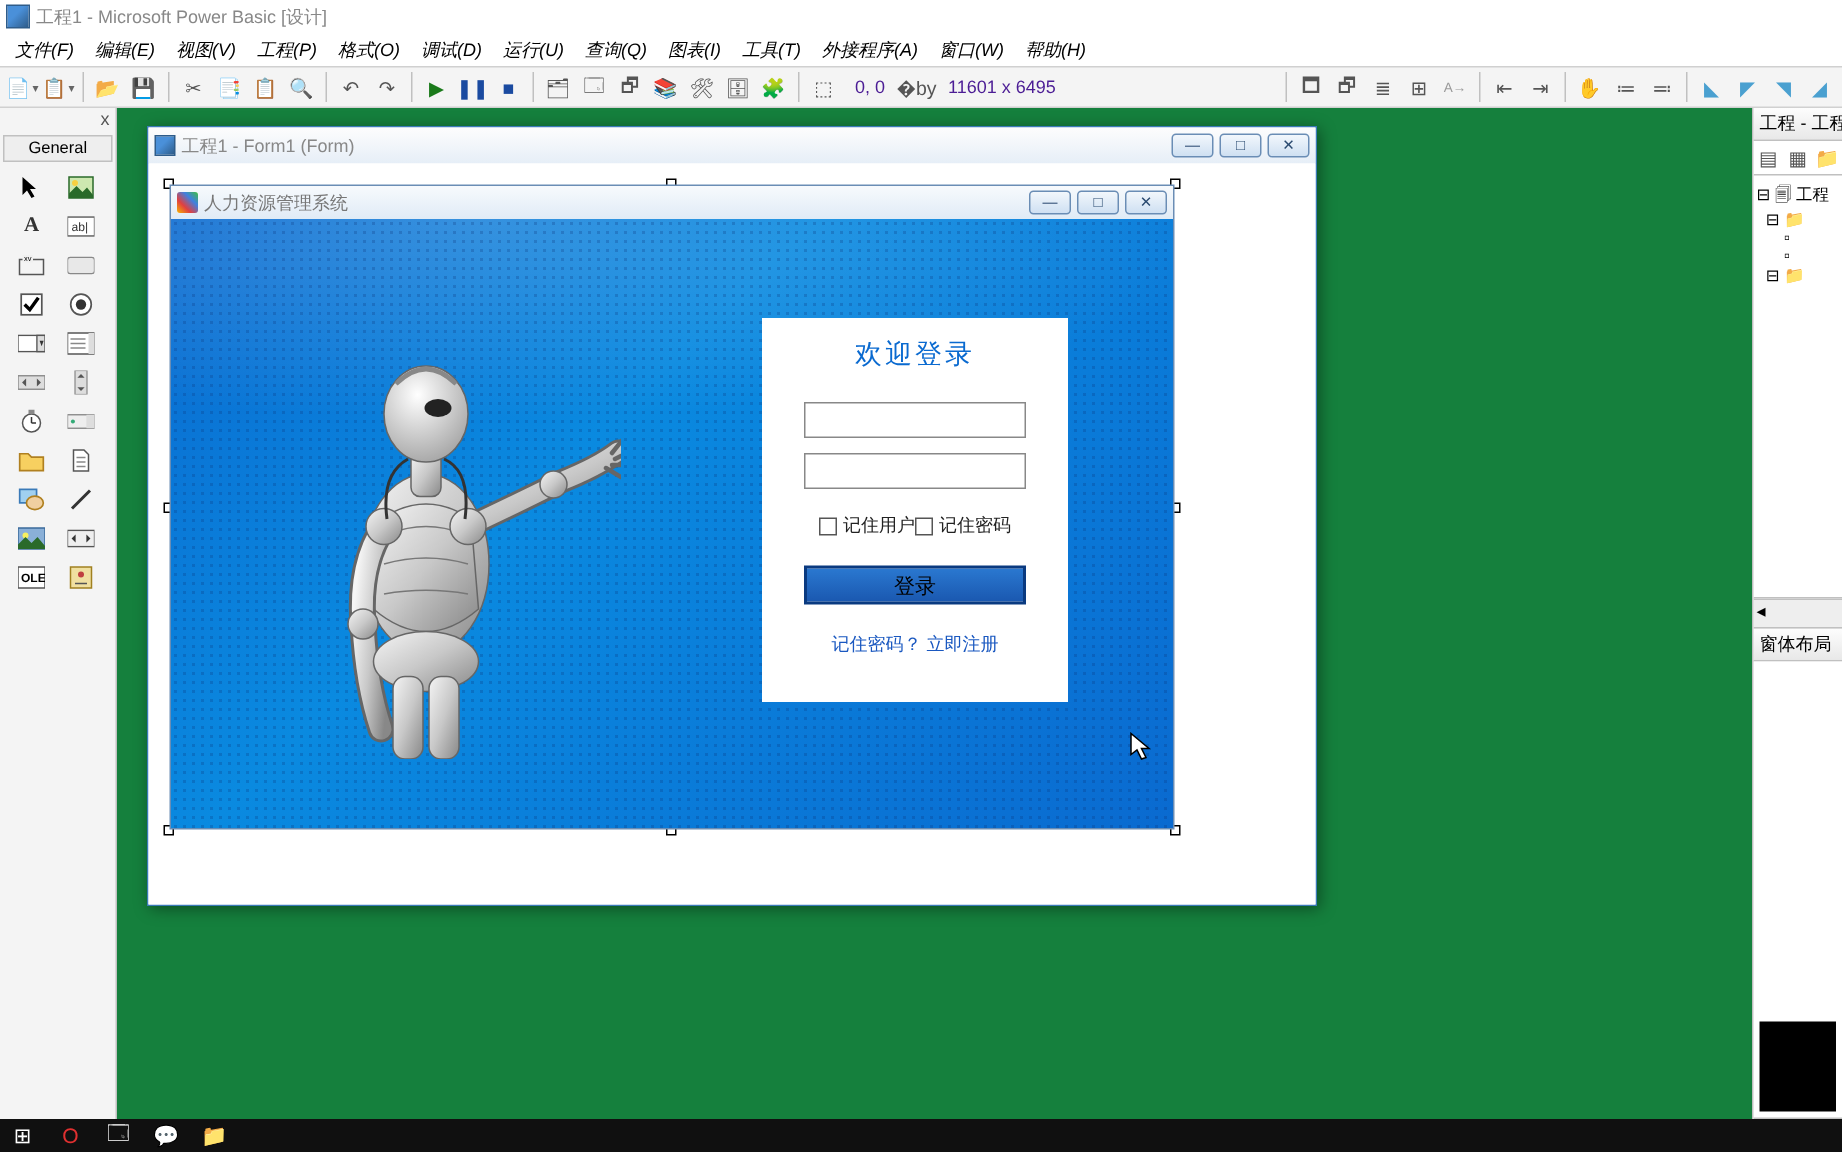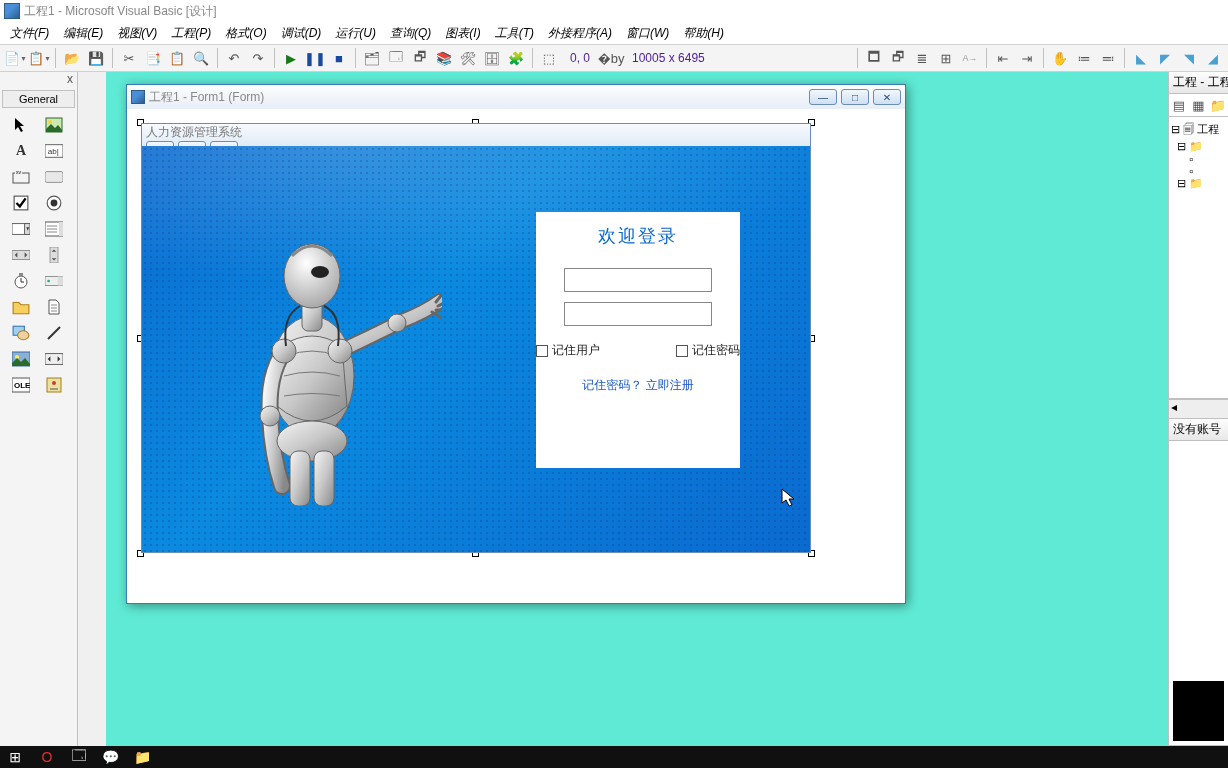--- a/index.html
+++ b/index.html
@@ -88,24 +88,23 @@
 }
 .tool-item {
   width: 26px; height: 22px;
   display:flex; align-items:center; justify-content:center;
   font-size:14px; color:#333;
 }
 .tool-item svg { width:18px; height:16px; }
 
 .mdi {
   flex: 1;
-  background: #5eead4;
+  background: #15803d;
   position: relative;
   overflow: hidden;
-  margin-left: 28px;
 }
 .right-panels {
   width: 60px;
   background: #f4f4f4;
   border-left:1px solid #c0c0c0;
   overflow:hidden;
   display:flex; flex-direction:column;
 }
 .panel-title {
   background: linear-gradient(#fdfdfd,#e8e8e8);
@@ -155,22 +154,22 @@
 
 .inner-window {
   position:absolute;
   left: 14px; top: 14px;
   width: 670px; height: 430px;
   border:1px solid #6a8db5;
 }
 .inner-titlebar {
   height:22px;
   background: linear-gradient(#f7fafd,#e0ebf6);
-  display:flex; align-items:flex-start; padding:0 4px;
-  font-size:12px; color:#777;flex-direction:column;
+  display:flex; align-items:center; padding:0 4px;
+  font-size:12px; color:#777;
 }
 .inner-titlebar .icn {
   width:14px;height:14px;margin-right:4px;
   background: linear-gradient(45deg,#f7b500,#e04040,#4080e0,#40c040);
   border-radius:2px;
 }
 .inner-titlebar .title { flex:1; }
 .inner-body {
   position:absolute; top:22px; left:0; right:0; bottom:0;
   background:
@@ -187,21 +186,21 @@
 .login-title {
   text-align:center; color:#0a6ad0; font-size:18px;
   padding:12px 0 10px 0; letter-spacing:2px;
 }
 .login-input {
   display:block; width:148px; height:24px;
   margin: 10px auto 0 auto;
   border:1px solid #888; background:#fff;
 }
 .login-checks {
-  display:flex; justify-content:space-between;
+  display:flex; justify-content:center;
   font-size:12px; color:#222; margin-top:16px;
 }
 .login-checks label { display:flex; align-items:center; gap:4px; }
 .vb-check { width:12px;height:12px;border:1px solid #555;background:#fff;display:inline-block; }
 .login-btn {
   display:block; width:148px; height:26px;
   margin: 18px auto 0 auto;
   background: linear-gradient(#2a78d0,#1a58b0);
   border:2px solid #0a3a80;
   color:#000; font-size:14px; text-align:center; line-height:22px;
@@ -227,21 +226,21 @@
 .taskbar .ti { color:#fff; font-size:14px; width:18px; text-align:center; }
 .cursor-arrow {
   position:absolute; left:639px; top:342px; pointer-events:none;
 }
 </style>
 </head>
 <body>
 
 <div class="titlebar">
   <span class="vb-icon"></span>
-  <span>工程1 - Microsoft Visual Basic [设计]</span>
+  <span>工程1 - Microsoft Power Basic [设计]</span>
 </div>
 
 <div class="menubar">
   <span>文件(F)</span>
   <span>编辑(E)</span>
   <span>视图(V)</span>
   <span>工程(P)</span>
   <span>格式(O)</span>
   <span>调试(D)</span>
   <span>运行(U)</span>
@@ -276,21 +275,21 @@
   <span class="tb-btn">🗔</span>
   <span class="tb-btn">🗗</span>
   <span class="tb-btn">📚</span>
   <span class="tb-btn">🛠</span>
   <span class="tb-btn">🗄</span>
   <span class="tb-btn">🧩</span>
   <span class="tb-sep"></span>
   <span class="tb-btn">⬚</span>
   <span class="coords">0, 0</span>
   <span class="tb-btn">�by</span>
-  <span class="coords">10005 x 6495</span>
+  <span class="coords">11601 x 6495</span>
   <span style="flex:1"></span>
   <span class="tb-sep"></span>
   <span class="tb-btn">🗖</span>
   <span class="tb-btn">🗗</span>
   <span class="tb-btn">≣</span>
   <span class="tb-btn">⊞</span>
   <span class="tb-btn" style="font-size:9px;color:#999">A→</span>
   <span class="tb-sep"></span>
   <span class="tb-btn">⇤</span>
   <span class="tb-btn">⇥</span>
@@ -545,20 +544,21 @@
               <div class="login-checks">
                 <label>
                     <span class="vb-check"></span>
                     <span>记住用户</span>
                   </label>
                 <label>
                     <span class="vb-check"></span>
                     <span>记住密码</span>
                   </label>
               </div>
+              <div class="login-btn">登录</div>
               <div class="login-link">
                 <span>记住密码？</span>
                 <span>立即注册</span>
               </div>
             </div>
 
 
             <svg class="cursor-arrow" width="16" height="20">
               <path d="M1 1 L1 15 L5 12 L8 18 L11 17 L8 11 L13 11 Z" fill="#fff" stroke="#000"></path>
             </svg>
@@ -580,21 +580,21 @@
         ⊟ 🗐 <span>工程</span><br>
         &nbsp;&nbsp;⊟ 📁<br>
         &nbsp;&nbsp;&nbsp;&nbsp;&nbsp;&nbsp;▫<br>
         &nbsp;&nbsp;&nbsp;&nbsp;&nbsp;&nbsp;▫<br>
         &nbsp;&nbsp;⊟ 📁
       </div>
     </div>
     <div style="height:20px;background:#eee;border-top:1px solid #c0c0c0;border-bottom:1px solid #c0c0c0;position:relative">
       <span style="position:absolute;left:2px">◂</span>
     </div>
-    <div class="panel-title">没有账号</div>
+    <div class="panel-title">窗体布局</div>
     <div class="panel-body">
       <div class="panel-thumb"></div>
     </div>
   </div>
 </div>
 
 <div class="taskbar">
   <span class="ti">⊞</span>
   <span class="ti" style="color:#e03030">O</span>
   <span class="ti">🗔</span>

